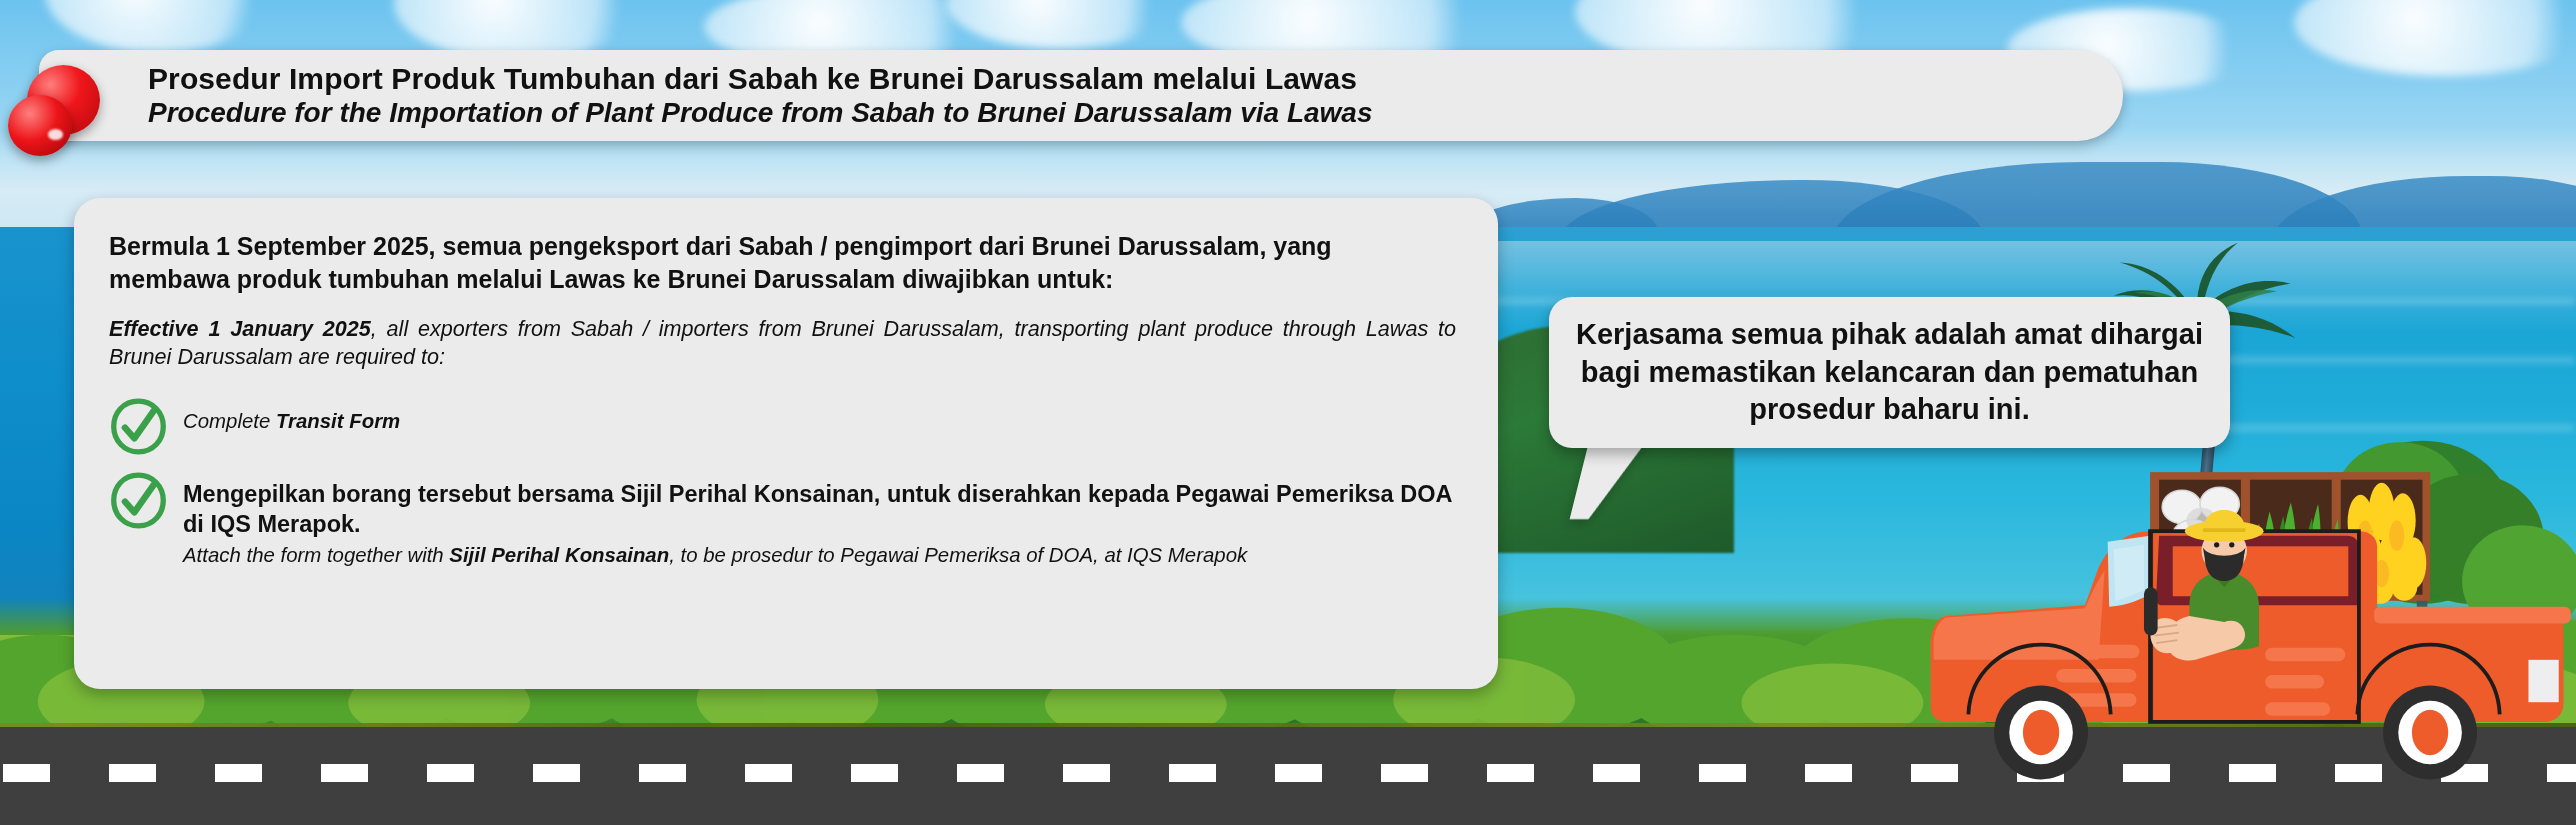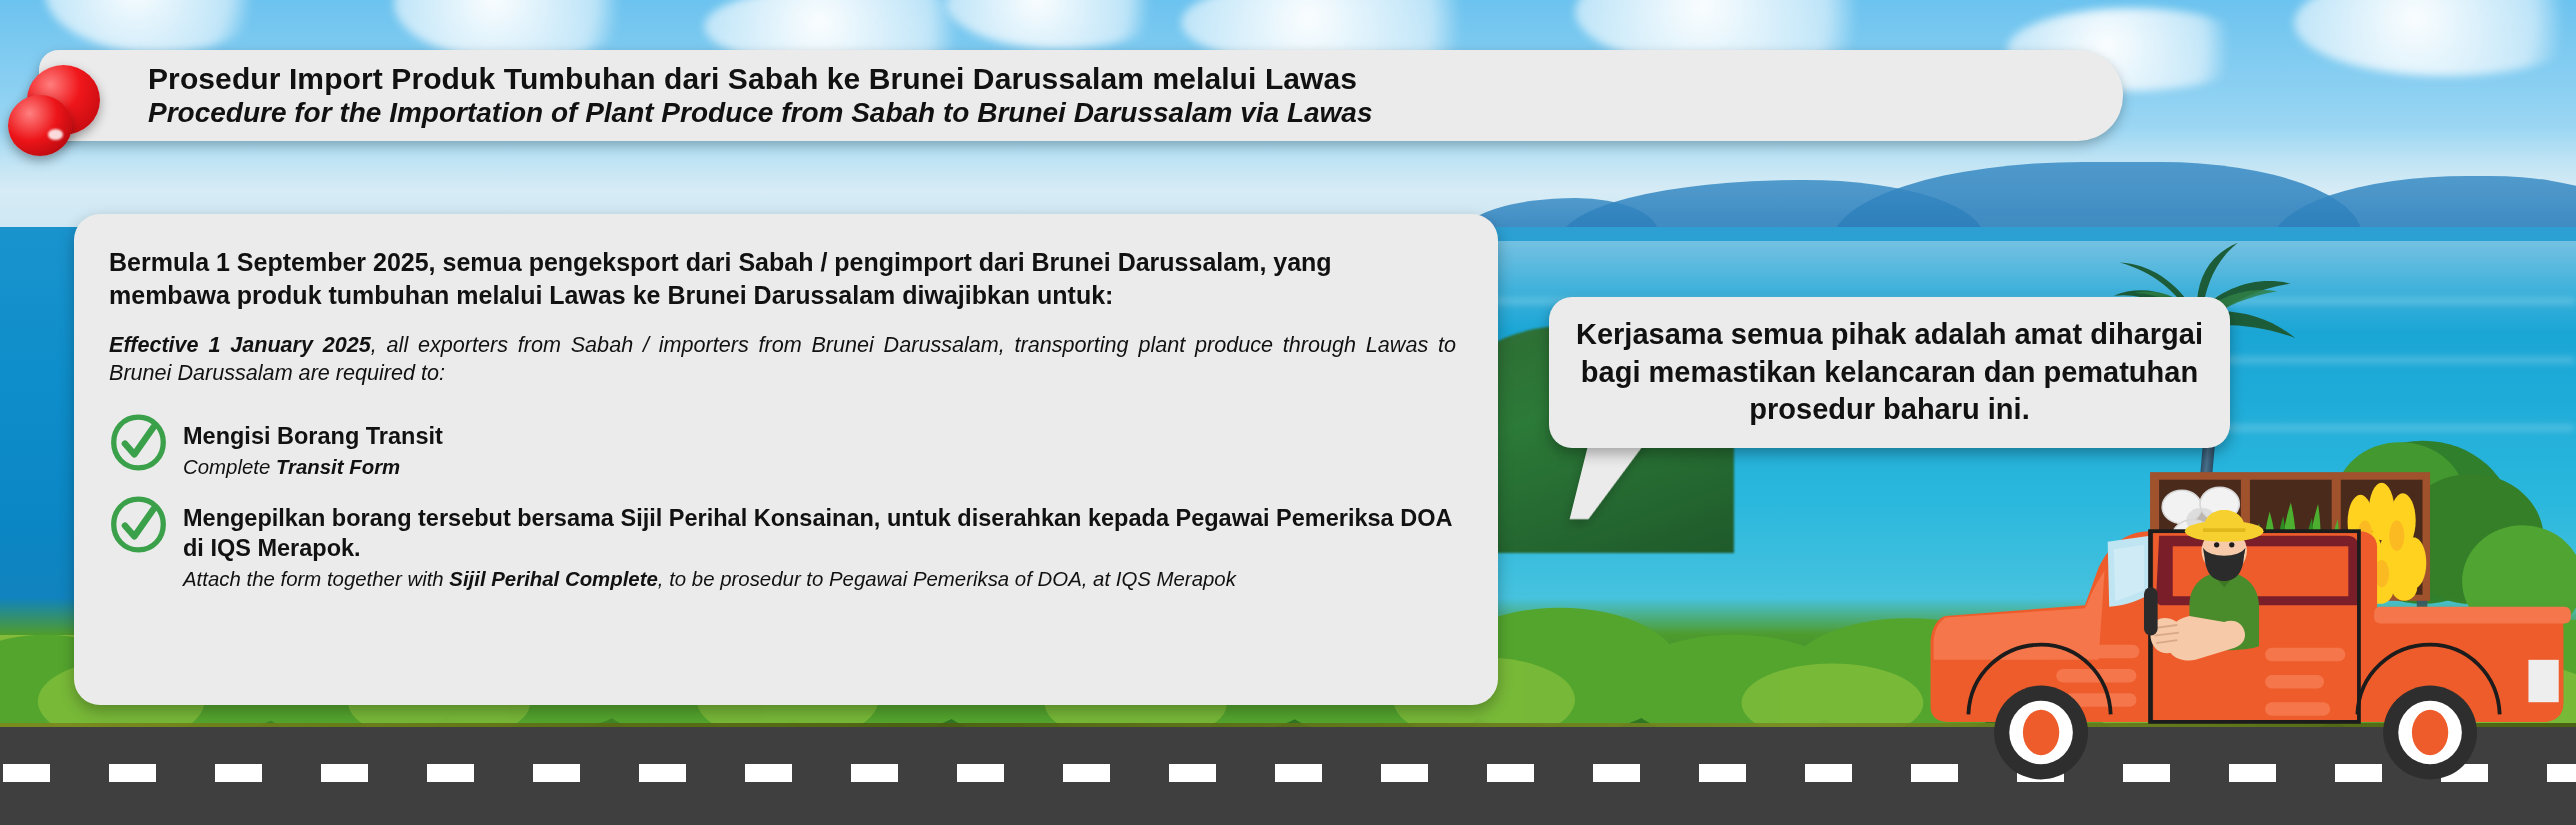--- a/index.html
+++ b/index.html
@@ -150,21 +150,21 @@
   }
   .title-ms{
     font-size:30px;font-weight:bold;color:#111;letter-spacing:0.1px;line-height:1.12;
   }
   .title-en{
     font-size:28px;font-weight:bold;font-style:italic;color:#111;line-height:1.12;margin-top:1.5px;
   }
 
   
   .panel{
-    position:absolute;left:74px;top:214px;width:1424px;height:491px;
+    position:absolute;left:74px;top:198px;width:1424px;height:491px;
     background:#ebebeb;border-radius:26px;
     box-shadow:0 6px 15px rgba(0,0,0,.28);
     z-index:5;
     padding:32px 42px 0 35px;box-sizing:border-box;
   }
   .p-ms{
     font-size:25px;font-weight:bold;color:#111;line-height:1.30;
     margin:0 0 19.7px 0;
   }
   .p-en{
@@ -350,35 +350,34 @@
     <div class="bullets">
 
       <div class="bullet">
         <span class="chk">
           <svg viewBox="0 0 100 100" width="59" height="59">
             <path d="M50 7 C24 7 8 27 8 50 C8 74 26 93 50 93 C75 93 92 73 92 50 C92 26 74 7 50 7 Z" fill="none" stroke="#3aa14a" stroke-width="9" stroke-linecap="round"></path>
             <path d="M27 52 L43 70 L76 23" fill="none" stroke="#3aa14a" stroke-width="11" stroke-linecap="round" stroke-linejoin="round"></path>
           </svg>
         </span>
         <span class="btxt">
-          <p class="b-ms">Mengisi Borang Transit</p>
           <p class="b-en"><span>Complete </span><b>Transit Form</b><span></span></p>
         </span>
       </div>
 
       <div class="bullet">
         <span class="chk">
           <svg viewBox="0 0 100 100" width="59" height="59">
             <path d="M50 7 C24 7 8 27 8 50 C8 74 26 93 50 93 C75 93 92 73 92 50 C92 26 74 7 50 7 Z" fill="none" stroke="#3aa14a" stroke-width="9" stroke-linecap="round"></path>
             <path d="M27 52 L43 70 L76 23" fill="none" stroke="#3aa14a" stroke-width="11" stroke-linecap="round" stroke-linejoin="round"></path>
           </svg>
         </span>
         <span class="btxt">
           <p class="b-ms">Mengepilkan borang tersebut bersama Sijil Perihal Konsainan, untuk diserahkan kepada Pegawai Pemeriksa DOA di IQS Merapok.</p>
-          <p class="b-en"><span>Attach the form together with </span><b>Sijil Perihal Complete</b><span>, to be prosedur to Pegawai Pemeriksa of DOA, at IQS Merapok</span></p>
+          <p class="b-en"><span>Attach the form together with </span><b>Sijil Perihal Konsainan</b><span>, to be prosedur to Pegawai Pemeriksa of DOA, at IQS Merapok</span></p>
         </span>
       </div>
 
     </div>
   </div>
 
   <div class="bubble-tail"></div>
   <div class="bubble">
     <div class="bubble-txt">Kerjasama semua pihak adalah amat dihargai bagi memastikan kelancaran dan pematuhan prosedur baharu ini.</div>
   </div>

